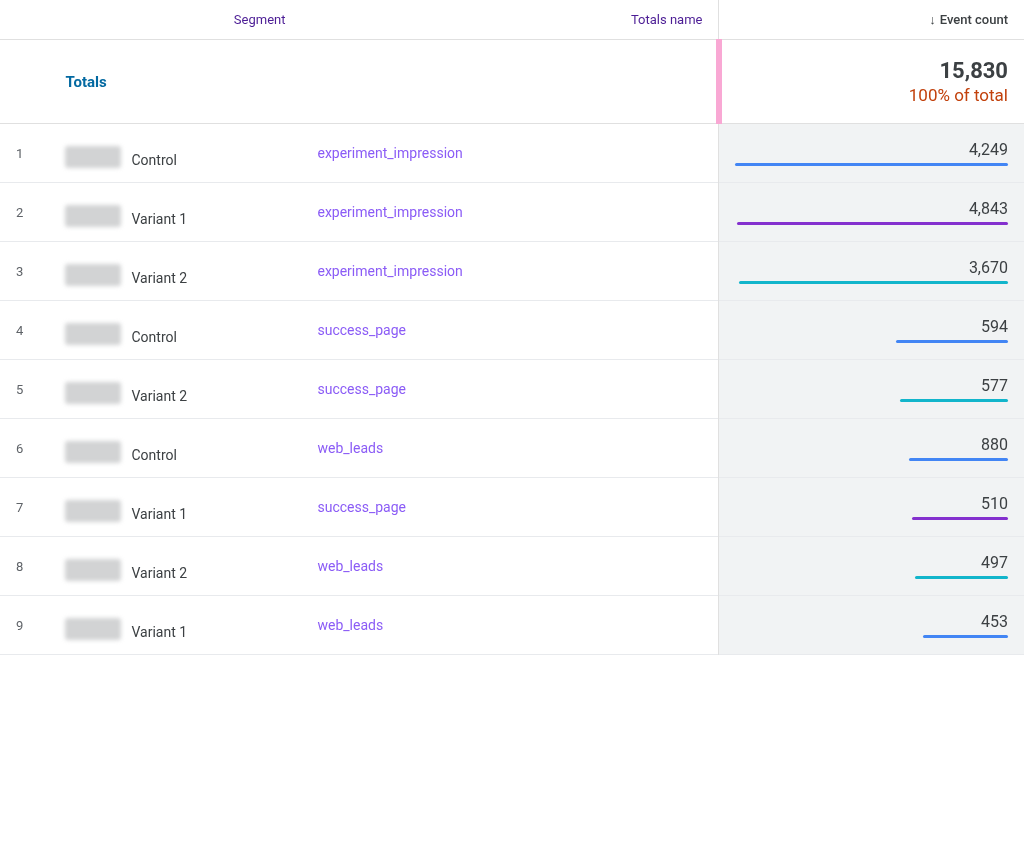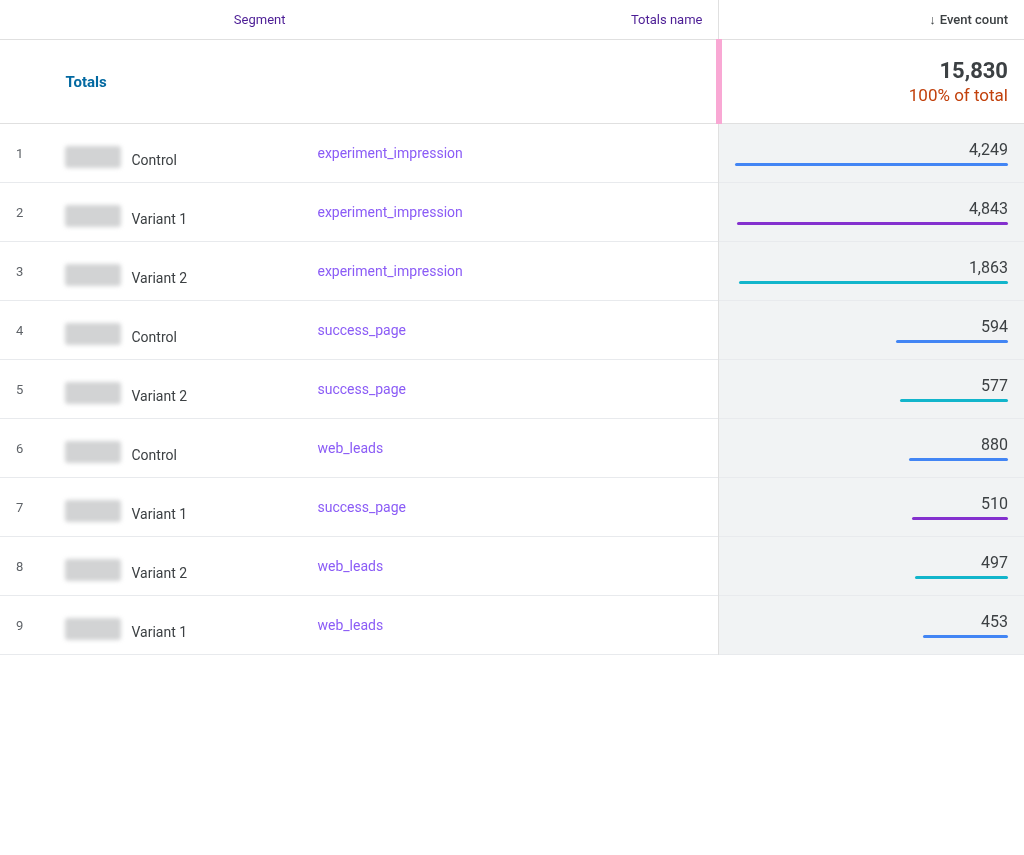--- a/index.html
+++ b/index.html
@@ -232,21 +232,21 @@
       <td class="num-col row-num">3</td>
       <td class="segment-col">
         <div class="segment-cell">
           <div class="segment-thumb"></div>
           <span class="segment-name">Variant 2</span>
         </div>
       </td>
       <td class="event-col event-name-cell">experiment_impression</td>
       <td class="count-col value-cell">
         <div class="value-cell-inner">
-          <span class="value-number">1,863</span>
+          <span class="value-number">3,670</span>
           <span class="bar-line bar-teal" style="width: 98.7%;"></span>
         </div>
       </td>
     </tr>
         <tr>
       <td class="num-col row-num">4</td>
       <td class="segment-col">
         <div class="segment-cell">
           <div class="segment-thumb"></div>
           <span class="segment-name">Control</span>

